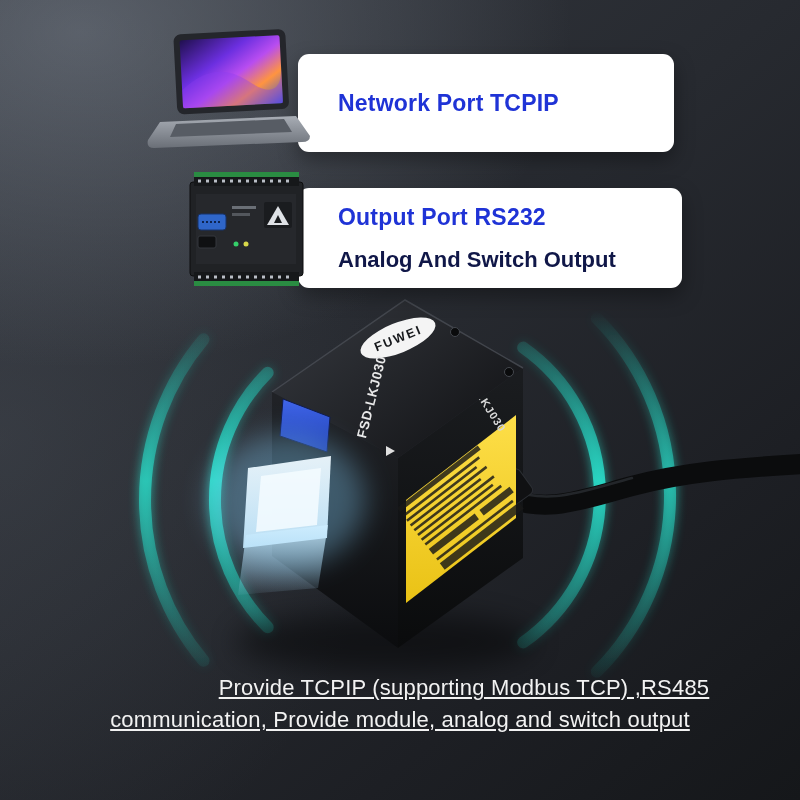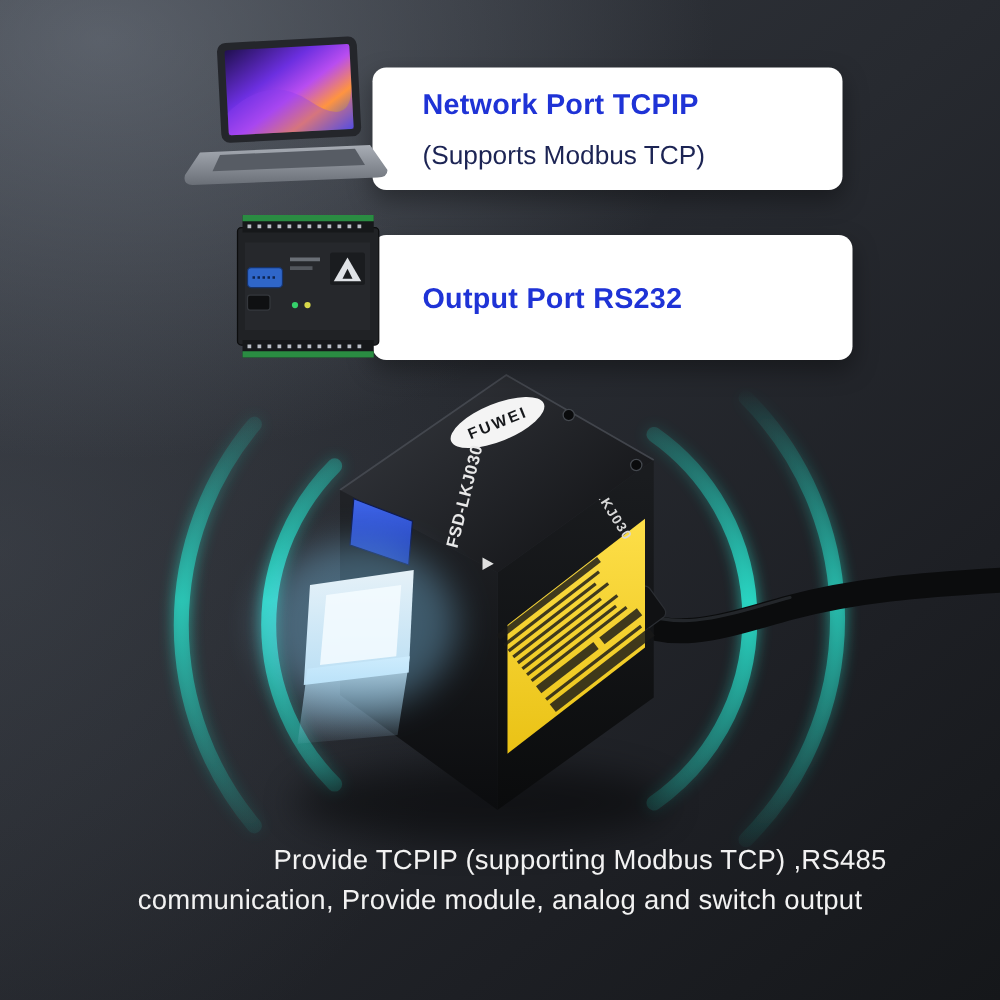--- a/index.html
+++ b/index.html
@@ -23,21 +23,21 @@
   .card2{left:298px;top:188px;width:384px;height:100px;}
   .card-title{font-size:23px;font-weight:700;color:#1f33d6;letter-spacing:.2px;}
   .card-sub{font-size:21px;}
   .sub-regular{color:#1c2454;font-weight:500;}
   .sub-bold{color:#101748;font-weight:700;font-size:22px;}
   .art{position:absolute;z-index:2;line-height:0;}
   .laptop{left:146px;top:26px;}
   .plc{left:184px;top:168px;}
   .footer{
     position:absolute;left:0;right:0;top:672px;text-align:center;
-    color:#f2f2f2;font-size:22px;line-height:32px;z-index:1;letter-spacing:.2px;
+    color:#f2f2f2;font-size:22px;line-height:32px;z-index:1;letter-spacing:.2px;text-decoration:underline;
   }
   .f1{transform:translateX(64px);}
 </style>
 </head>
 <body>
 
 <div class="stage">
 
   <svg class="scene" width="800" height="800" viewBox="0 0 800 800" aria-hidden="true">
     <defs>
@@ -148,21 +148,20 @@
     <ellipse cx="287" cy="500" rx="78" ry="66" fill="#7ec4ec" opacity="0.38" filter="url(#soft)"></ellipse>
 
     <polygon points="248,468 331,456 327,538 243,548" fill="url(#lensGrad)" opacity="0.95"></polygon>
     <polygon points="261,476 321,468 317,525 256,532" fill="#f4fcff" opacity="0.85"></polygon>
 
     <polygon points="246,535 328,525 318,588 238,595" fill="url(#beamGrad)"></polygon>
   </svg>
 
   <div class="callout-card card1">
     <div class="card-title">Network Port TCPIP</div>
-    <div class="card-sub sub-regular">(Supports Modbus TCP)</div>
   </div>
   <div class="art laptop">
     <svg width="170" height="135" viewBox="0 0 170 135" aria-hidden="true">
       <defs>
         <linearGradient id="lapScreen" x1="0" y1="0" x2="1" y2="1">
           <stop offset="0" stop-color="#20104f"></stop>
           <stop offset="0.35" stop-color="#6c2fe0"></stop>
           <stop offset="0.55" stop-color="#b84df0"></stop>
           <stop offset="0.75" stop-color="#ff9440"></stop>
           <stop offset="1" stop-color="#3a57d8"></stop>
@@ -177,20 +176,21 @@
         <rect x="36" y="12" width="100" height="68" rx="2" fill="url(#lapScreen)"></rect>
         <path d="M36,62 Q70,32 102,56 T136,46 V80 H36 Z" fill="#8a3cf0" opacity="0.35"></path>
       </g>
       <path d="M14,96 L150,90 L164,110 Q164,116 156,116 L8,122 Q0,122 2,114 Z" fill="url(#lapBase)"></path>
       <path d="M30,98 L138,93 L146,106 L24,111 Z" fill="#575c64"></path>
     </svg>
   </div>
 
   <div class="callout-card card2">
     <div class="card-title">Output Port RS232</div>
+    <div class="card-sub sub-bold">Analog And Switch Output</div>
   </div>
   <div class="art plc">
     <svg width="125" height="122" viewBox="0 0 125 122" aria-hidden="true">
       <rect x="6" y="14" width="113" height="94" rx="3" fill="#202225" stroke="#0c0d0e"></rect>
       <g>
         <rect x="10" y="4" width="105" height="14" fill="#16181a"></rect>
         <rect x="10" y="4" width="105" height="5" fill="#2a8c42"></rect>
         <line x1="14" y1="13" x2="110" y2="13" stroke="#b9bec6" stroke-width="3" stroke-dasharray="3 5"></line>
       </g>
       <g>

